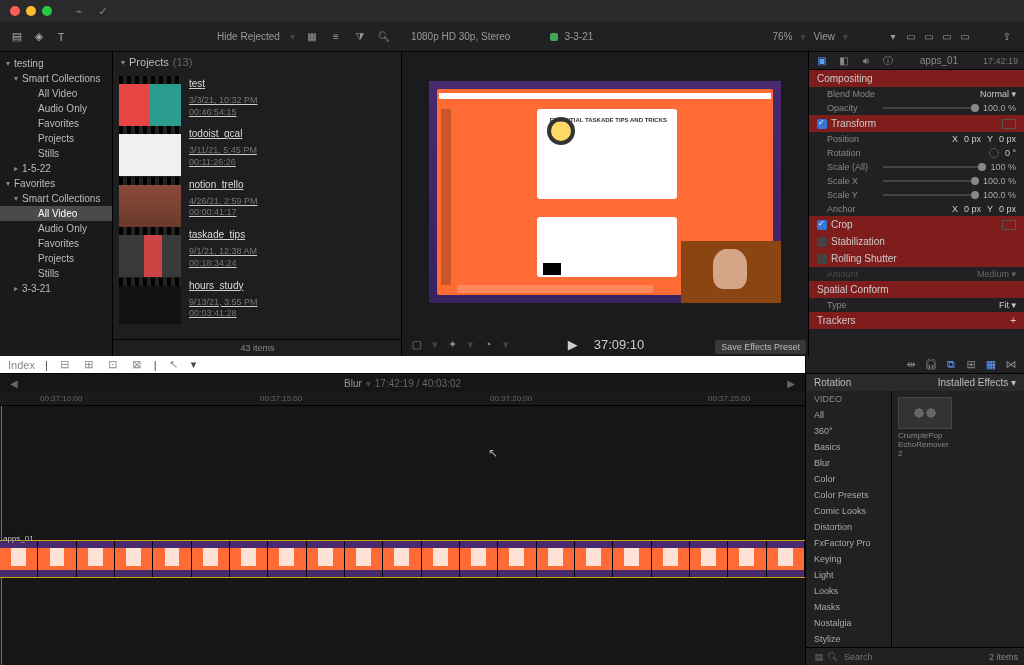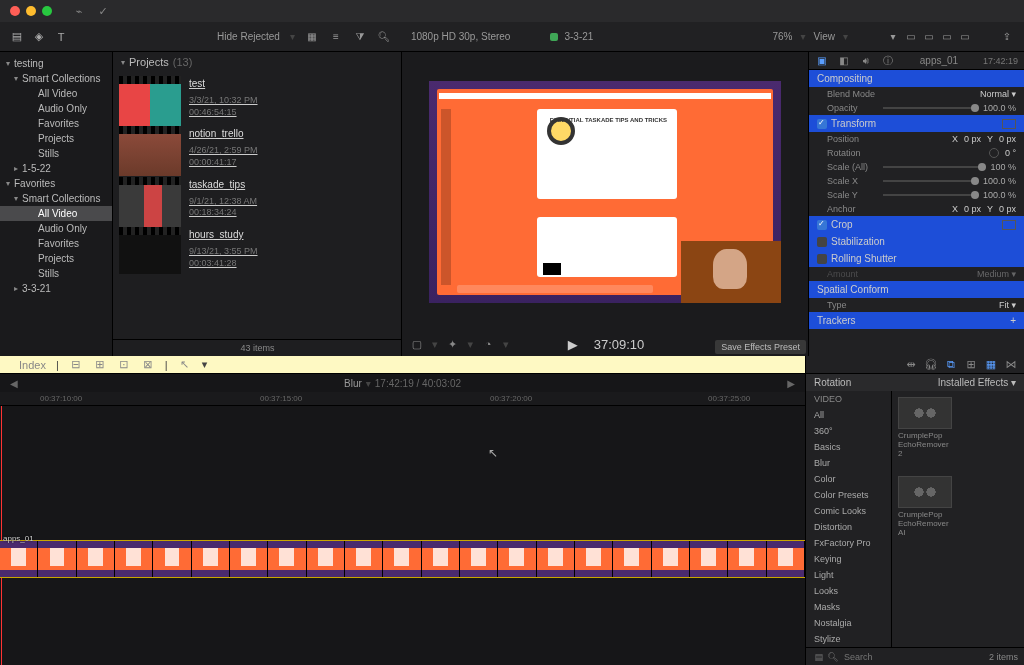--- a/index.html
+++ b/index.html
@@ -48,33 +48,33 @@
 .vf-pip { position: absolute; bottom: 0; right: 0; width: 100px; height: 62px; background: #8b4513; }
 .vf-face { position: absolute; top: 8px; left: 32px; width: 34px; height: 40px; background: #d4a586; border-radius: 40% 40% 30% 30%; }
 .vf-dock { position: absolute; bottom: 2px; left: 20px; right: 120px; height: 8px; background: rgba(255,255,255,0.2); border-radius: 2px; }
 .viewer-controls { height: 24px; display: flex; align-items: center; padding: 0 8px; gap: 8px; color: #888; position: relative; }
 .vc-tc { position: absolute; left: 50%; transform: translateX(-50%); font-family: "SF Mono", monospace; font-size: 13px; color: #ccc; display: flex; align-items: center; gap: 14px; }
 .inspector { width: 216px; background: #212123; border-left: 1px solid #000; font-size: 10px; color: #aaa; overflow: hidden; }
 .insp-tabs { height: 18px; display: flex; align-items: center; padding: 0 6px; gap: 8px; border-bottom: 1px solid #000; color: #888; }
 .insp-title { flex: 1; text-align: center; }
 .insp-tc { font-size: 9px; color: #777; }
 .insp-section { padding: 3px 8px; color: #ccc; display: flex; align-items: center; }
-.insp-section.header { background: #1d4ed8; font-size: 10px; }
+.insp-section.header { background: #7f1d1d; font-size: 10px; }
 .insp-chk { width: 10px; height: 10px; margin-right: 4px; background: #3676d6; border-radius: 2px; position: relative; flex-shrink: 0; }
 .insp-chk::after { content: '✓'; position: absolute; font-size: 8px; color: #fff; top: -1px; left: 1px; }
 .insp-chk.off { background: #444; }
 .insp-chk.off::after { content: ''; }
 .insp-row { display: flex; align-items: center; padding: 1px 8px 1px 18px; font-size: 9px; min-height: 14px; }
 .insp-label { width: 52px; color: #888; }
 .insp-val { flex: 1; text-align: right; color: #ccc; display: flex; justify-content: flex-end; align-items: center; gap: 6px; }
 .insp-slider { flex: 1; height: 2px; background: #444; position: relative; margin: 0 4px; }
 .insp-slider::after { content: ''; position: absolute; right: 0; top: -3px; width: 8px; height: 8px; background: #888; border-radius: 50%; }
 .insp-icon-box { width: 14px; height: 10px; border: 1px solid #555; margin-left: auto; }
 .lower { display: flex; height: 309px; }
-.timeline-index-bar { height: 18px; background: #fef9c3; display: flex; align-items: center; padding: 0 19px; gap: 10px; color: #888; border-bottom: 1px solid #000; }
+.timeline-index-bar { height: 18px; background: #ffffff; display: flex; align-items: center; padding: 0 8px; gap: 10px; color: #888; border-bottom: 1px solid #000; }
 .timeline-area { width: 805px; display: flex; flex-direction: column; background: #161618; }
 .tl-header { height: 18px; display: flex; align-items: center; justify-content: center; font-size: 10px; color: #999; position: relative; }
 .tl-nav { position: absolute; display: flex; gap: 4px; color: #666; }
 .tl-ruler { height: 14px; background: #1a1a1c; border-bottom: 1px solid #000; position: relative; font-size: 8px; color: #666; }
 .tl-ruler span { position: absolute; top: 2px; }
 .tl-canvas { flex: 1; position: relative; background: #161618; }
 .tl-cursor { position: absolute; left: 488px; top: 40px; font-size: 10px; color: #aaa; }
 .tl-cursor::after { content: '↖'; font-size: 12px; }
 .tl-clip-label { position: absolute; top: 128px; left: 3px; font-size: 8px; color: #ccc; z-index: 2; text-shadow: 0 0 2px #000; }
 .tl-clip { position: absolute; top: 134px; left: 0; right: 0; height: 38px; display: flex; border-top: 1px solid #c9a600; border-bottom: 1px solid #c9a600; }
@@ -241,20 +241,31 @@
           </div>
           <div class="clip-meta">
             <div class="clip-name">test</div>
             <div class="clip-date">3/3/21, 10:32 PM</div>
             <div class="clip-dur">00:46:54:15</div>
           </div>
         </div>
         <div class="clip-row">
           <div class="clip-thumb">
             <div class="filmstrip"></div>
+            <div class="thumb-img t2"></div>
+          </div>
+          <div class="clip-meta">
+            <div class="clip-name">todoist_gcal</div>
+            <div class="clip-date">3/11/21, 5:45 PM</div>
+            <div class="clip-dur">00:11:26:26</div>
+          </div>
+        </div>
+        <div class="clip-row">
+          <div class="clip-thumb">
+            <div class="filmstrip"></div>
             <div class="thumb-img t3"></div>
           </div>
           <div class="clip-meta">
             <div class="clip-name">notion_trello</div>
             <div class="clip-date">4/26/21, 2:59 PM</div>
             <div class="clip-dur">00:00:41:17</div>
           </div>
         </div>
         <div class="clip-row">
           <div class="clip-thumb">
@@ -510,26 +521,20 @@
           <div class="fx-cat">Nostalgia</div>
           <div class="fx-cat">Stylize</div>
         </div>
       <div class="fx-grid" id="fx-grid">
           <div class="fx-item">
             <div class="fx-thumb">
               <div class="fx-wave"></div>
             </div>
             <div>CrumplePop EchoRemover 2</div>
           </div>
-          <div class="fx-item">
-            <div class="fx-thumb">
-              <div class="fx-wave"></div>
-            </div>
-            <div>CrumplePop EchoRemover AI</div>
-          </div>
         </div>
     </div>
     <div class="fx-footer">
       <span class="ico">▤</span>
       <div class="fx-search">
         <span class="ico">🔍︎</span>
         <input type="text" style="background: none; border: none; color: rgb(204, 204, 204); font-size: 9px; outline: none; width: 80px;" placeholder="Search">
       </div>
       <span class="fx-count">2 items</span>
     </div>

